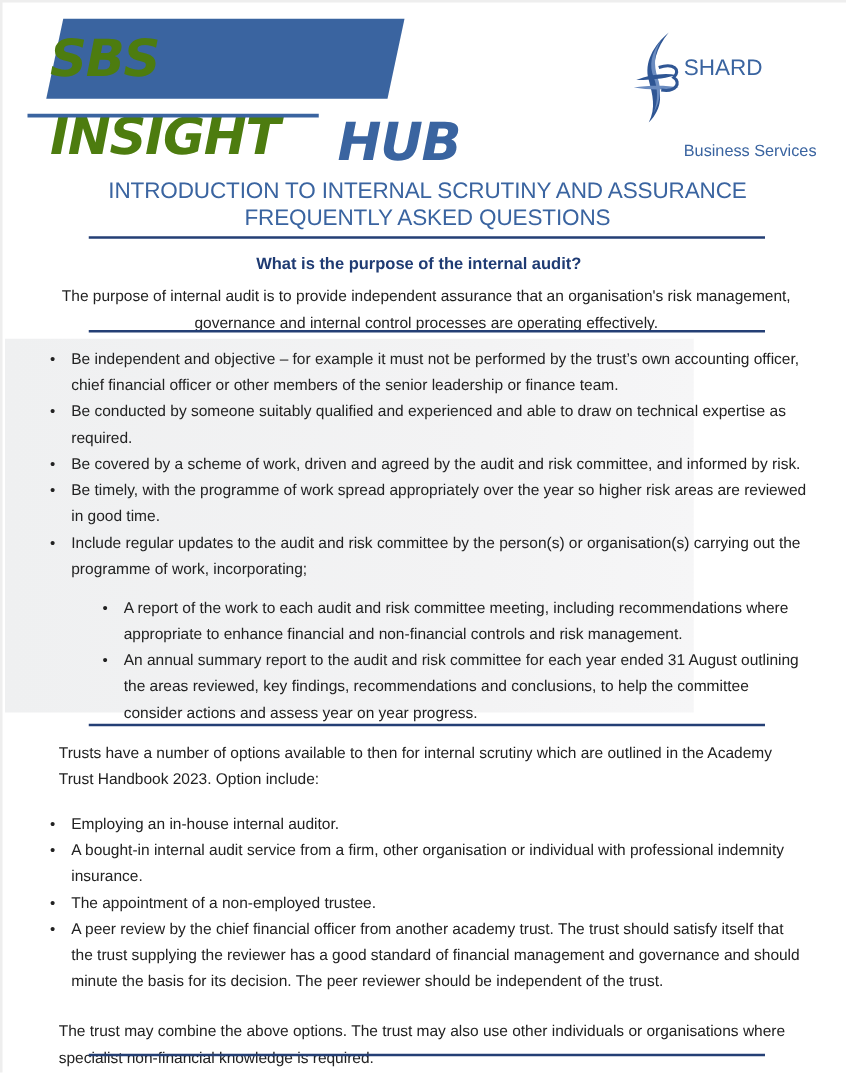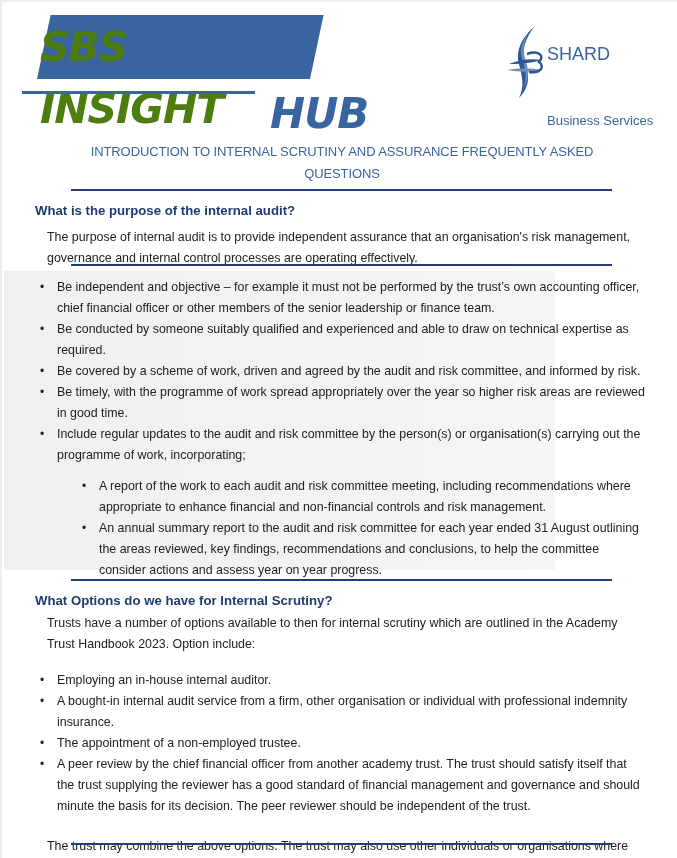--- a/index.html
+++ b/index.html
@@ -71,21 +71,21 @@
       font-family: "Liberation Sans", sans-serif;
       margin-top: 47px;
     }
 
     .doc-title {
       position: absolute;
       left: 60px; top: 139px;
       width: 560px;
       text-align: center;
       color: #3a64a0;
-      font-size: 13px;
+      font-size: 18px;
       line-height: 22px;
       letter-spacing: -0.1px;
     }
 
     .rule {
       position: absolute;
       height: 2px;
       background: #243f75;
     }
 
@@ -142,21 +142,21 @@
     <path d="M22 30 C34 26, 40 32, 34 38 C40 42, 36 50, 24 48" fill="none" stroke="#2f5694" stroke-width="2.5"></path>
   </svg>
   <div class="logo-name">SHARD</div>
   <div class="logo-sub">Business Services</div>
 </div>
 
 <div class="doc-title">INTRODUCTION TO INTERNAL SCRUTINY AND ASSURANCE FREQUENTLY ASKED QUESTIONS</div>
 
 <div class="rule" style="left:69px; top:187px; width:541px;"></div>
 
-<div class="section" style="left:33px; top:200px; width:600px;">
+<div class="section" style="left:33px; top:200px; width:600px;text-align:center;">
   <h2>What is the purpose of the internal audit?</h2>
   <p>The purpose of internal audit is to provide independent assurance that an organisation's risk management, governance and internal control processes are operating effectively.</p>
 </div>
 
 <div class="rule" style="left:69px; top:262px; width:541px;"></div>
 
 <div class="gray-panel"></div>
 <div class="section" style="left:33px; top:275px; width:610px;">
   <ul>
     <li><span class="bullet">•</span><span>Be independent and objective – for example it must not be performed by the trust’s own accounting officer, chief financial officer or other members of the senior leadership or finance team.</span></li>
@@ -167,21 +167,20 @@
   </ul>
   <ul class="sub">
     <li><span class="bullet">•</span><span>A report of the work to each audit and risk committee meeting, including recommendations where appropriate to enhance financial and non-financial controls and risk management.</span></li>
     <li><span class="bullet">•</span><span>An annual summary report to the audit and risk committee for each year ended 31 August outlining the areas reviewed, key findings, recommendations and conclusions, to help the committee consider actions and assess year on year progress.</span></li>
   </ul>
 </div>
 
 <div class="rule" style="left:69px; top:577px; width:541px;"></div>
 
 <div class="section" style="left:33px; top:590px; width:610px;">
-  <h2 style="margin-bottom:3px;">What Options do we have for Internal Scrutiny?</h2>
   <p>Trusts have a number of options available to then for internal scrutiny which are outlined in the Academy Trust Handbook 2023. Option include:</p>
   <ul style="margin-top:15px;">
     <li><span class="bullet">•</span><span>Employing an in-house internal auditor.</span></li>
     <li><span class="bullet">•</span><span>A bought-in internal audit service from a firm, other organisation or individual with professional indemnity insurance.</span></li>
     <li><span class="bullet">•</span><span>The appointment of a non-employed trustee.</span></li>
     <li><span class="bullet">•</span><span>A peer review by the chief financial officer from another academy trust. The trust should satisfy itself that the trust supplying the reviewer has a good standard of financial management and governance and should minute the basis for its decision. The peer reviewer should be independent of the trust.</span></li>
   </ul>
   <p style="margin-top:19px;">The trust may combine the above options. The trust may also use other individuals or organisations where specialist non-financial knowledge is required.</p>
 </div>
 

